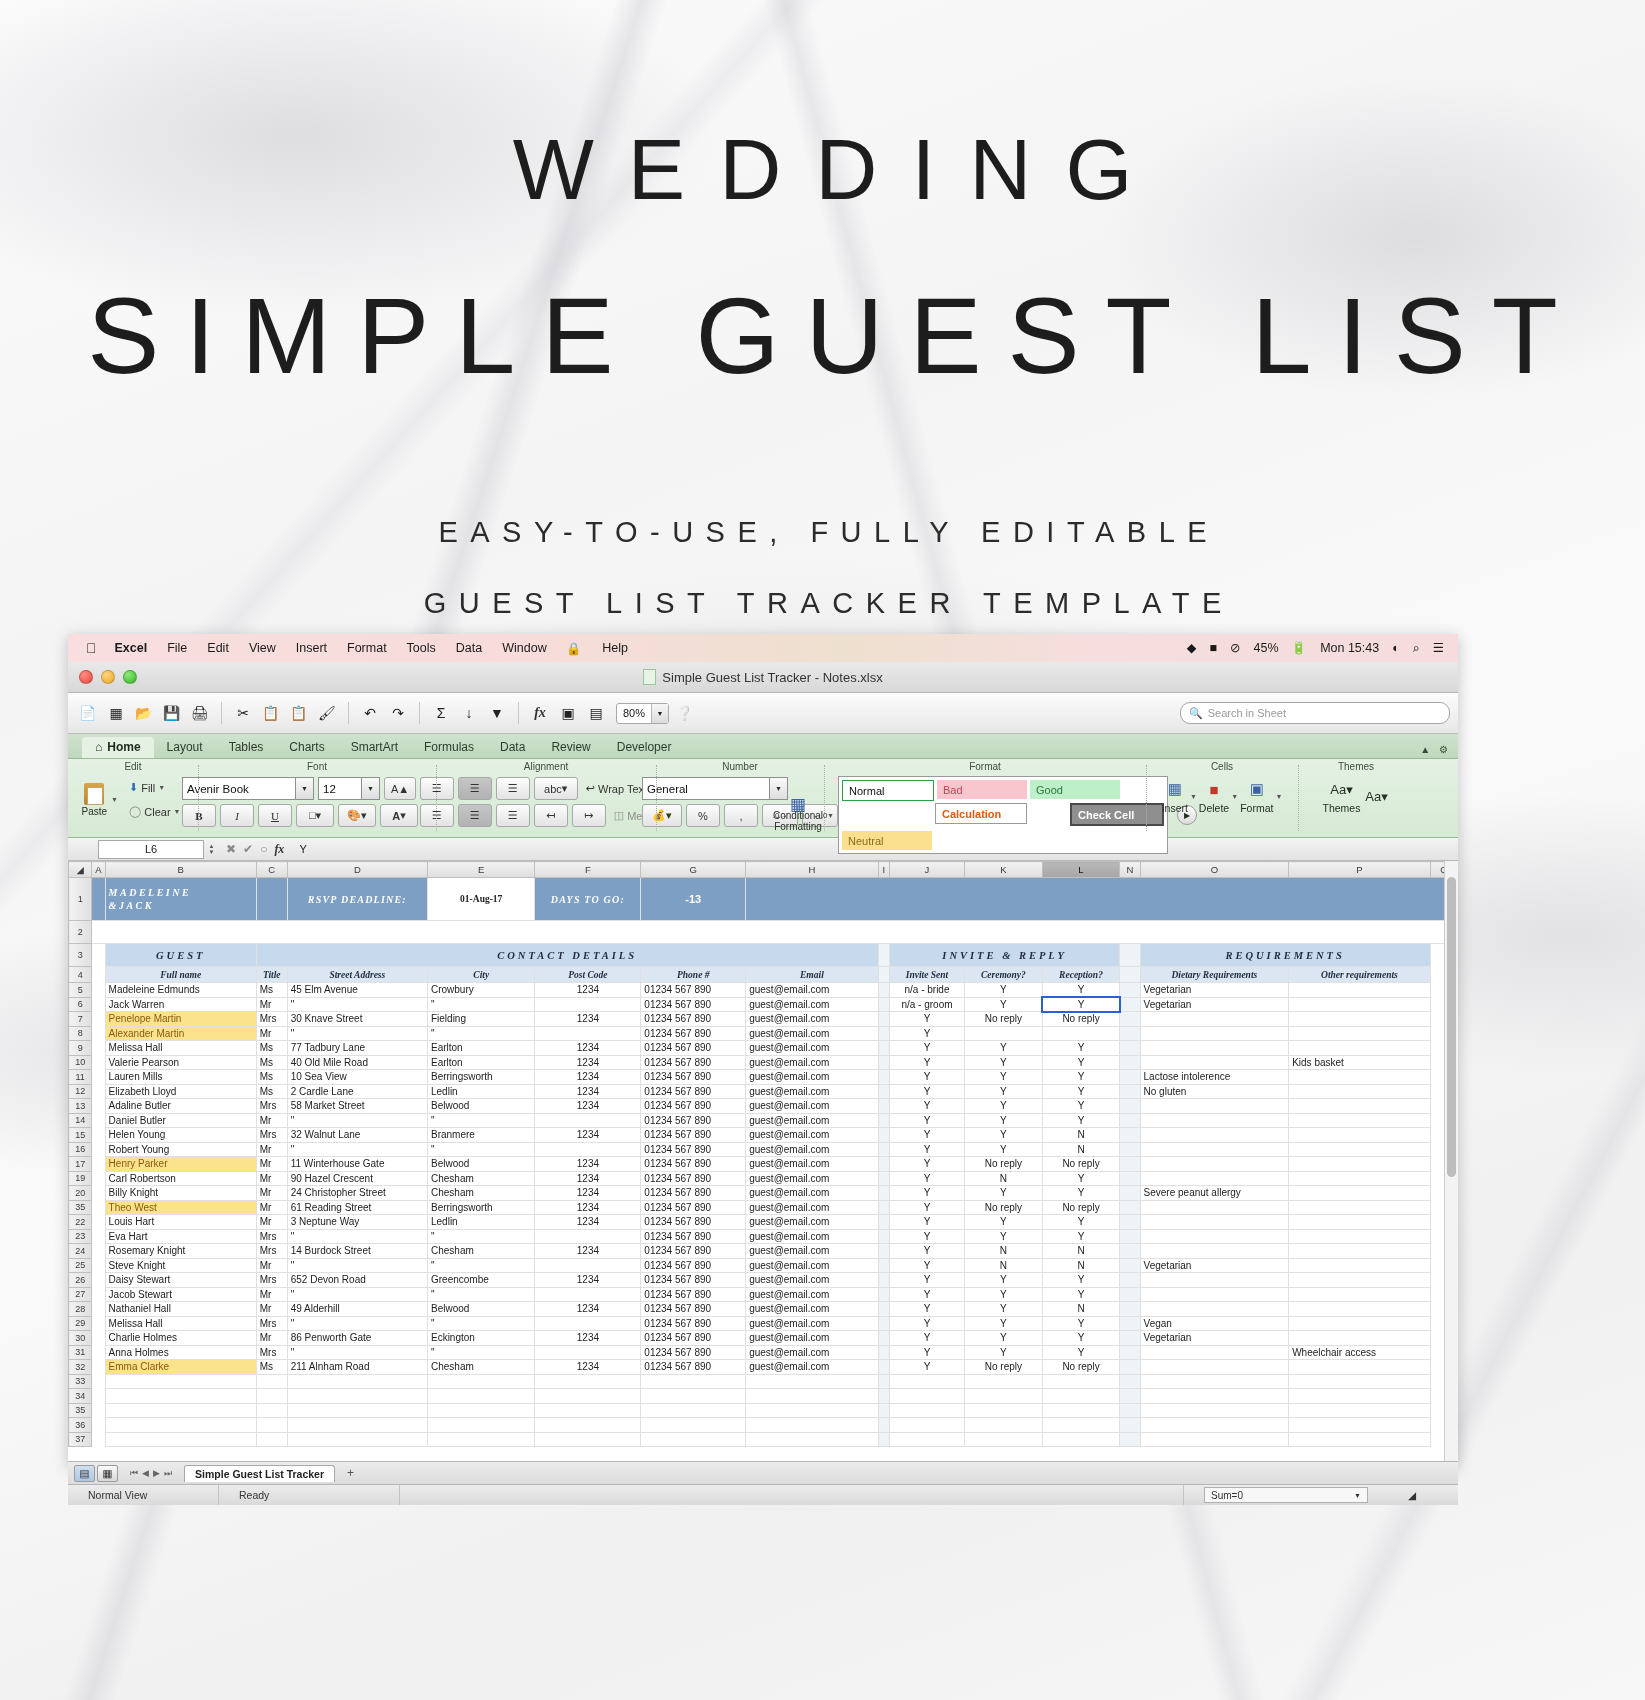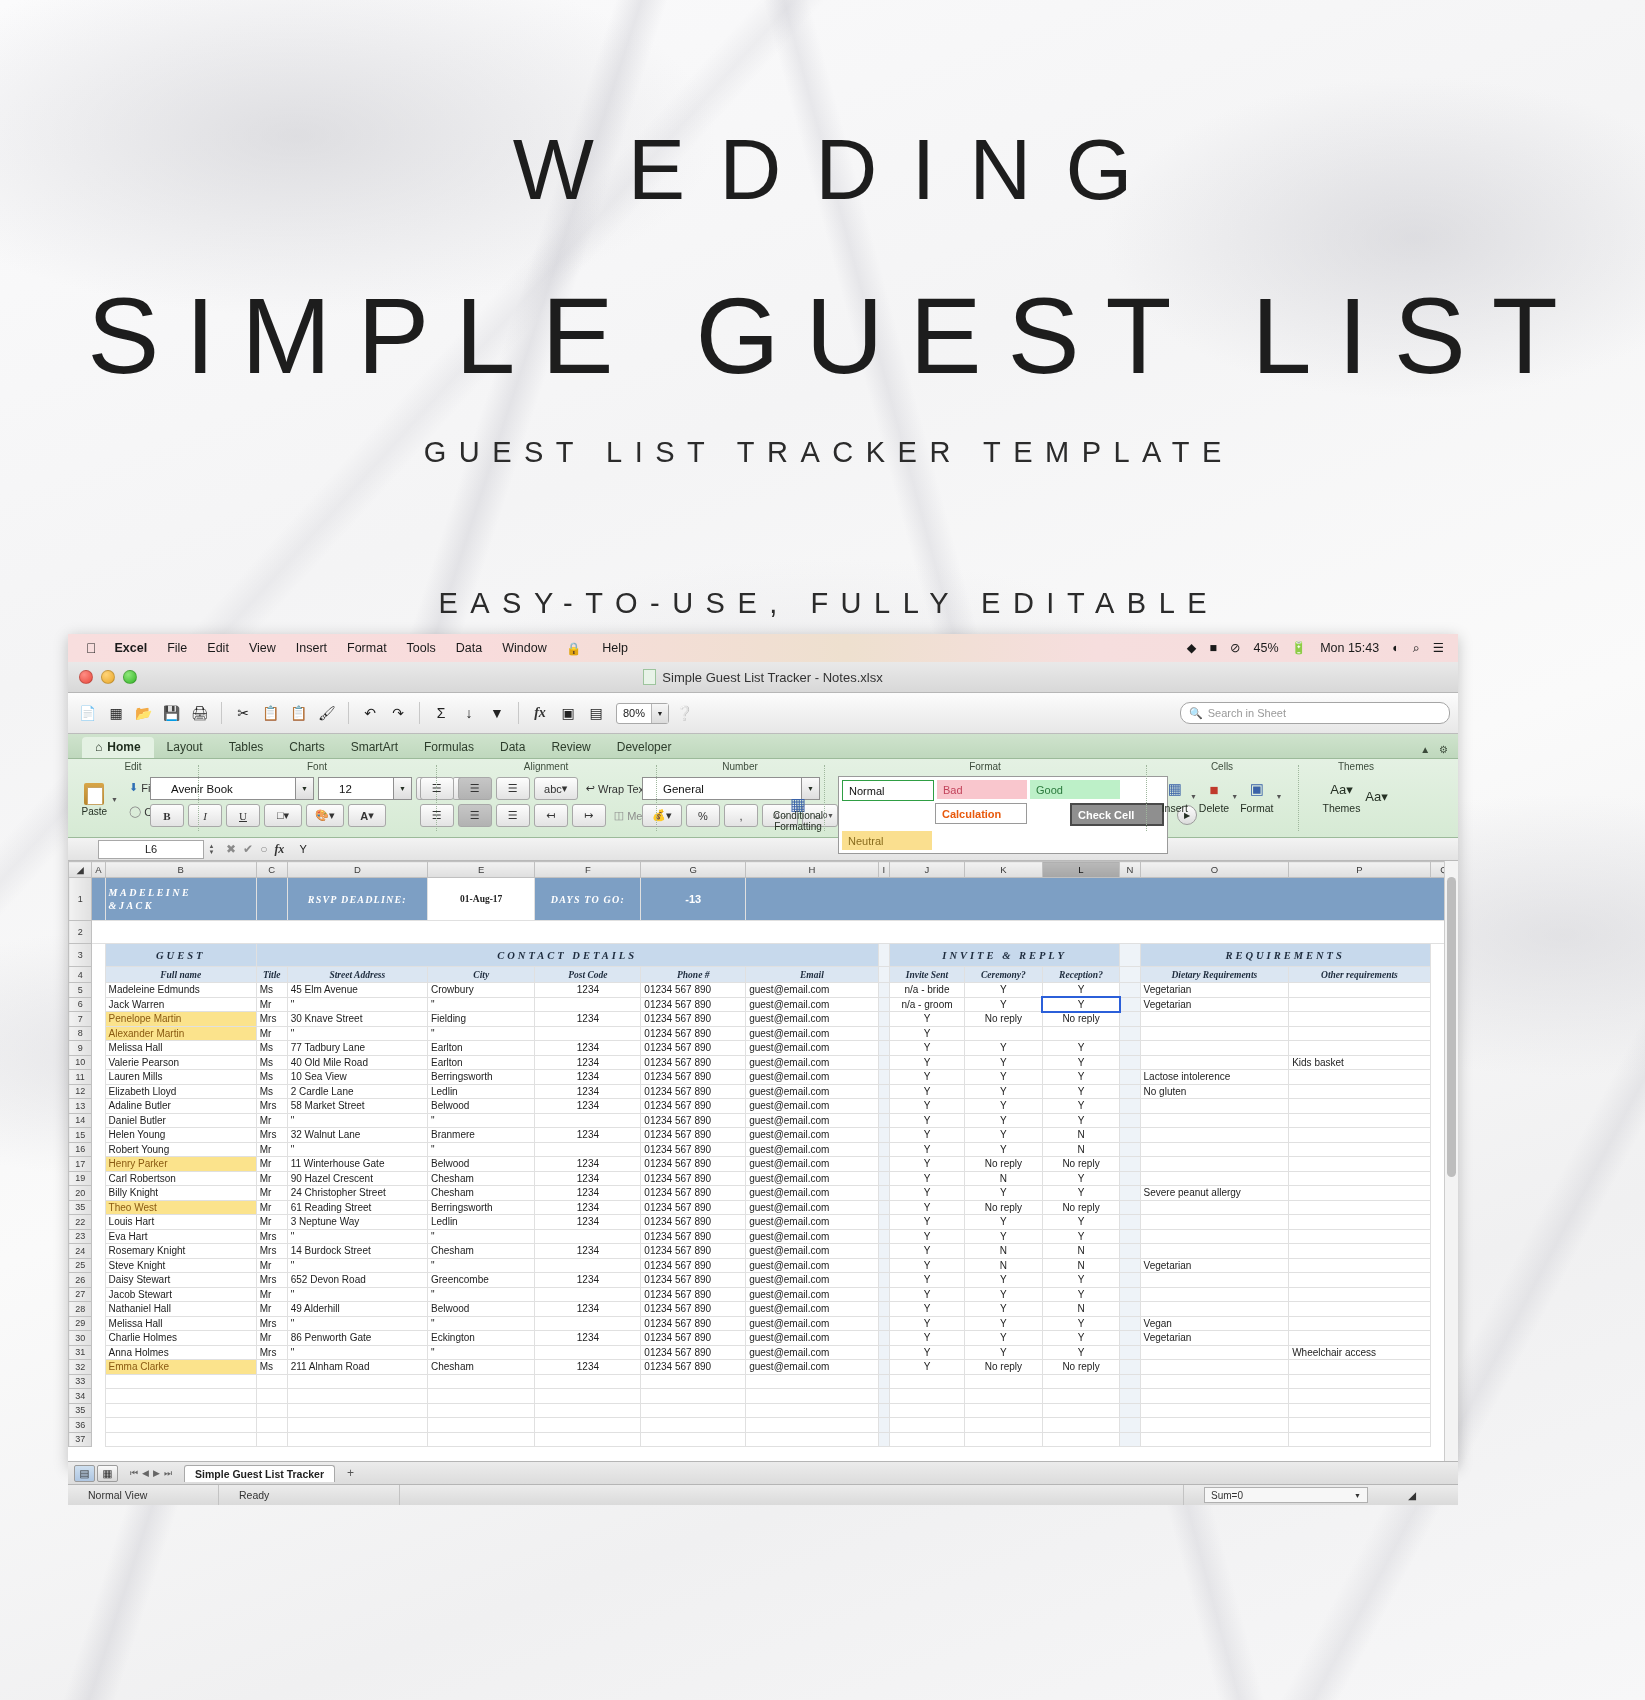--- a/index.html
+++ b/index.html
@@ -124,21 +124,21 @@
   .gcol{display:flex;flex-direction:column;gap:3px;justify-content:center;}
   .fbtn{
     min-width:22px;height:21px;border:1px solid #a8a8a8;border-radius:3px;
     background:linear-gradient(180deg,#fdfdfd,#e3e3e3);display:flex;align-items:center;
     justify-content:center;font-size:11px;color:#333;padding:0 4px;
   }
   .fbtn.flat{border:none;background:none;}
   .fbtn.pressed{background:linear-gradient(180deg,#c6c6c6,#b2b2b2);}
   .finput{
     height:21px;border:1px solid #8f8f8f;background:#fff;display:flex;align-items:center;
-    padding:0 20px;font-size:11.5px;color:#111;
+    padding:0 4px;font-size:11.5px;color:#111;
   }
   .fsel{display:flex;align-items:stretch;}
   .fsel .arr{
     width:17px;border:1px solid #8f8f8f;border-left:none;background:linear-gradient(180deg,#fafafa,#dedede);
     display:flex;align-items:center;justify-content:center;font-size:7px;
   }
   .paste{display:flex;flex-direction:column;align-items:center;font-size:10px;gap:1px;}
   .clip{width:20px;height:22px;background:linear-gradient(180deg,#d8a648,#b8862e);border-radius:2px;position:relative;}
   .clip:after{content:"";position:absolute;left:3px;top:4px;width:14px;height:16px;background:#fff;border:1px solid #c9a464;}
   .stylebox{
@@ -235,22 +235,22 @@
     height:14px;padding:0 6px;font-size:10px;min-width:150px;justify-content:space-between;}
 </style>
 </head>
 <body>
 
 <div class="marble"></div>
 
 <div class="hero">
   <h1 class="title-1">WEDDING</h1>
   <h1 class="title-2">SIMPLE GUEST LIST</h1>
+  <p class="sub sub-1">EASY-TO-USE, FULLY EDITABLE</p>
   <p class="sub sub-2">GUEST LIST TRACKER TEMPLATE</p>
-  <p class="sub sub-1">EASY-TO-USE, FULLY EDITABLE</p>
 </div>
 
 <div class="excel">
 
   <div class="macbar">
     <span class="mitem apple ic"></span>
     <span class="mitem bold">Excel</span>
     <span class="mitem">File</span>
     <span class="mitem">Edit</span>
     <span class="mitem">View</span>

